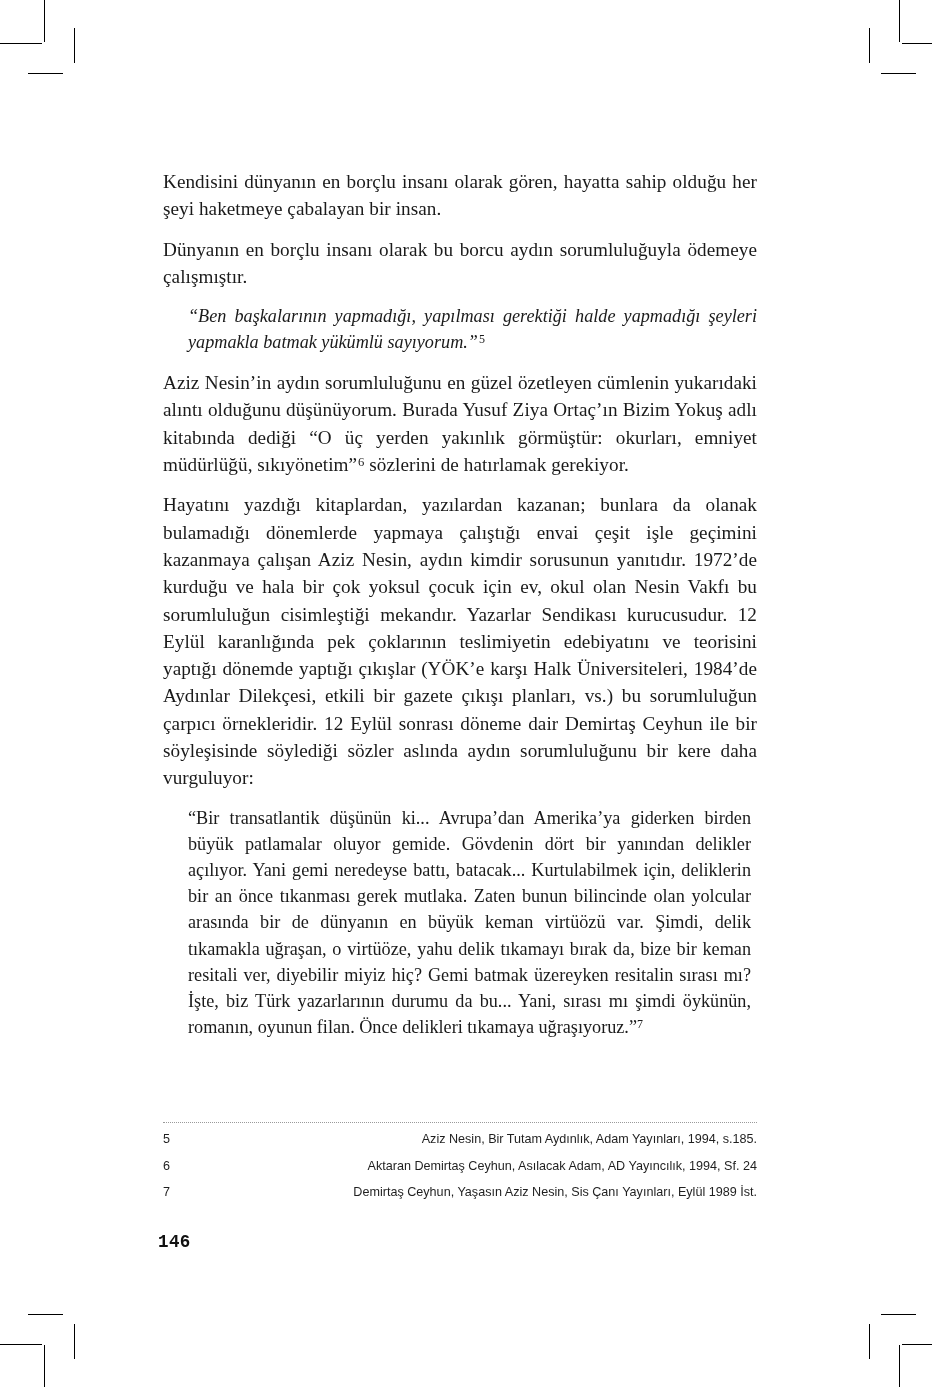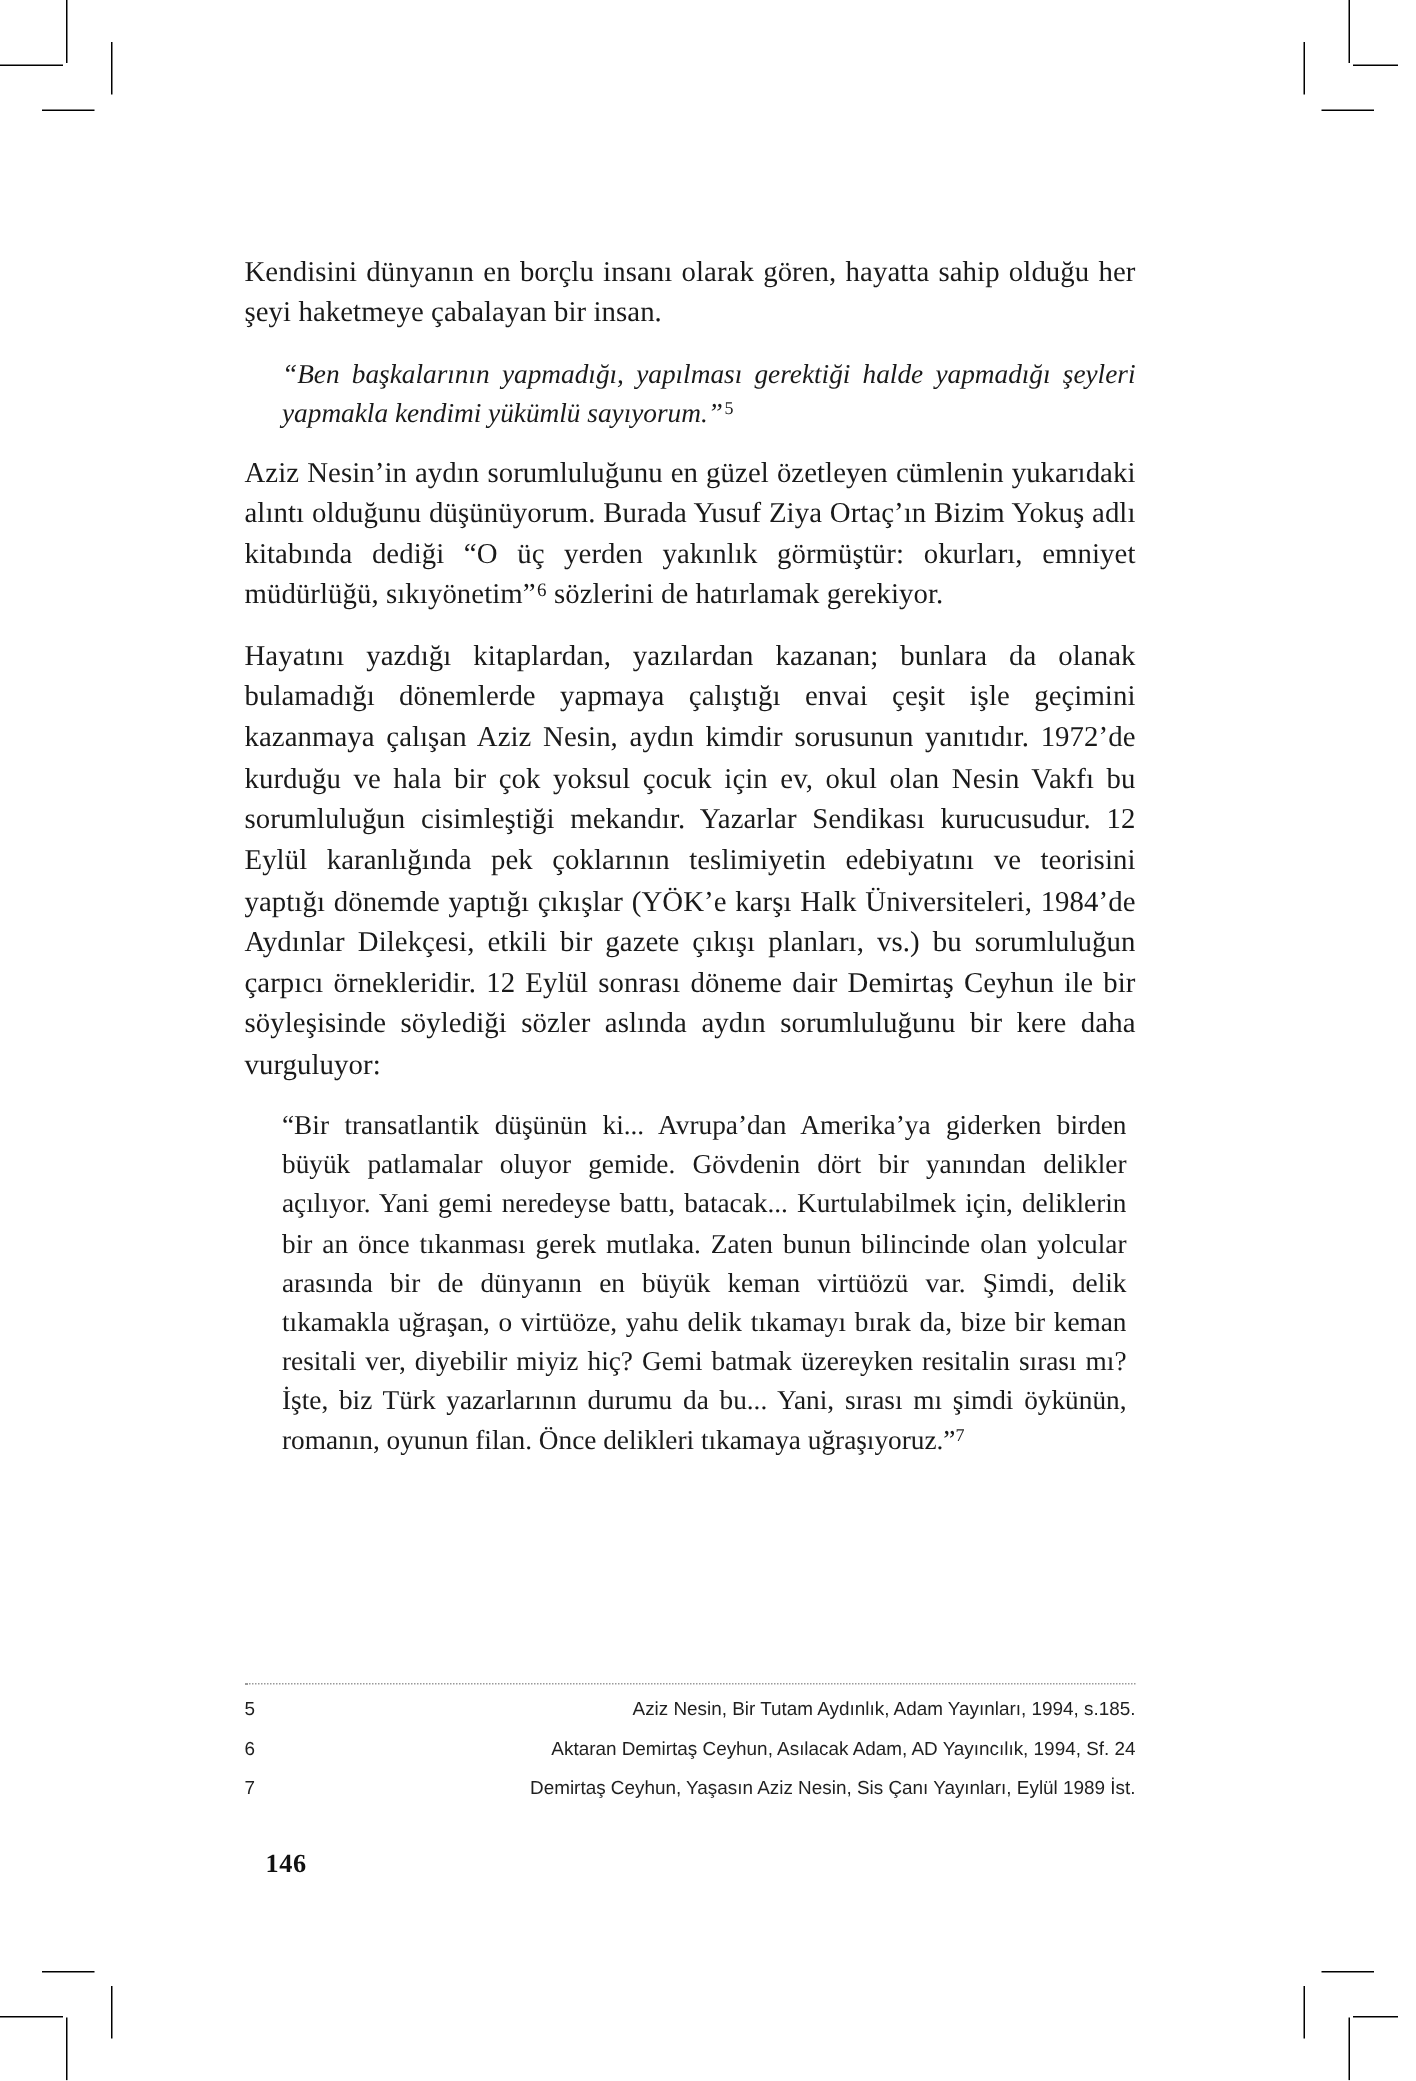--- a/index.html
+++ b/index.html
@@ -114,23 +114,23 @@
   }
   .fn-num {
     width: 22px;
     flex: 0 0 22px;
   }
   .fn-text { flex: 1 1 auto; text-align: right; }
 
   
   .folio {
     position: absolute;
-    left: 177px;
+    left: 158px;
     top: 1232px;
-    font-family: Liberation Serif, serif;
+    font-family: Liberation Mono, monospace;
     font-weight: bold;
     font-size: 17.5px;
     letter-spacing: 0.4px;
     color: #111111;
   }
 </style>
 </head>
 <body>
 
 <div class="page">
@@ -152,22 +152,23 @@
     <div class="crop v bm-bl-v"></div>
     <div class="crop h bm-bl-h"></div>
     <div class="crop v bm-br-v"></div>
     <div class="crop h bm-br-h"></div>
   </div>
 
   <div class="textblock">
 
     <p class="body">Kendisini dünyanın en borçlu insanı olarak gören, hayatta sahip olduğu her şeyi haketmeye çabalayan bir insan.</p>
 
+    <p class="body">Dünyanın en borçlu insanı olarak bu borcu aydın sorumluluğuyla ödemeye çalışmıştır.</p>
 
-    <p class="quote-italic"><span>“Ben başkalarının yapmadığı, yapılması gerektiği halde yapmadığı şeyleri yapmakla kendimi yükümlü sayıyorum.”</span><sup class="fn">5</sup></p>
+    <p class="quote-italic"><span>“Ben başkalarının yapmadığı, yapılması gerektiği halde yapmadığı şeyleri yapmakla batmak yükümlü sayıyorum.”</span><sup class="fn">5</sup></p>
 
     <p class="body"><span>Aziz Nesin’in aydın sorumluluğunu en güzel özetleyen cümlenin yukarıdaki alıntı olduğunu düşünüyorum. Burada Yusuf Ziya Ortaç’ın Bizim Yokuş adlı kitabında dediği “O üç yerden yakınlık görmüştür: okurları, emniyet müdürlüğü, sıkıyönetim”</span><sup class="fn">6</sup><span> sözlerini de hatırlamak gerekiyor.</span></p>
 
     <p class="body">Hayatını yazdığı kitaplardan, yazılardan kazanan; bunlara da olanak bulamadığı dönemlerde yapmaya çalıştığı envai çeşit işle geçimini kazanmaya çalışan Aziz Nesin, aydın kimdir sorusunun yanıtıdır. 1972’de kurduğu ve hala bir çok yoksul çocuk için ev, okul olan Nesin Vakfı bu sorumluluğun cisimleştiği mekandır. Yazarlar Sendikası kurucusudur. 12 Eylül karanlığında pek çoklarının teslimiyetin edebiyatını ve teorisini yaptığı dönemde yaptığı çıkışlar (YÖK’e karşı Halk Üniversiteleri, 1984’de Aydınlar Dilekçesi, etkili bir gazete çıkışı planları, vs.) bu sorumluluğun çarpıcı örnekleridir.  12 Eylül sonrası döneme dair Demirtaş Ceyhun ile bir söyleşisinde söylediği sözler aslında aydın sorumluluğunu bir kere daha vurguluyor:</p>
 
     <p class="quote-block"><span>“Bir transatlantik düşünün ki... Avrupa’dan Amerika’ya giderken birden büyük patlamalar oluyor gemide. Gövdenin dört bir yanından delikler açılıyor. Yani gemi neredeyse battı, batacak... Kurtulabilmek için, deliklerin bir an önce tıkanması gerek mutlaka. Zaten bunun bilincinde olan yolcular arasında bir de dünyanın en büyük keman virtüözü var. Şimdi, delik tıkamakla uğraşan, o virtüöze, yahu delik tıkamayı bırak da, bize bir keman resitali ver, diyebilir miyiz hiç? Gemi batmak üzereyken resitalin sırası mı? İşte, biz Türk yazarlarının durumu da bu... Yani, sırası mı şimdi öykünün, romanın, oyunun filan. Önce delikleri tıkamaya uğraşıyoruz.”</span><sup class="fn tight">7</sup></p>
 
 
   </div>
 

